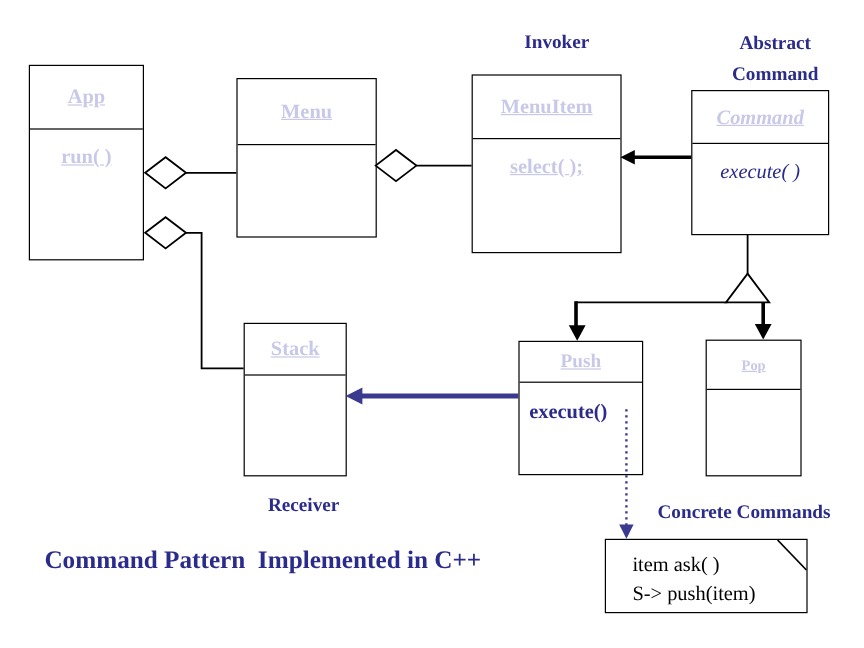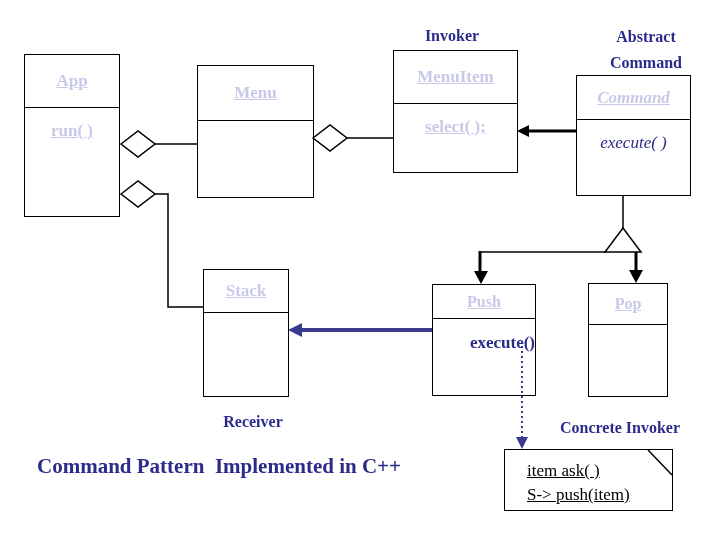--- a/index.html
+++ b/index.html
@@ -26,44 +26,44 @@
     text-decoration:underline;box-sizing:border-box;
   }
   .member{
     padding-top:13px;text-align:center;font-weight:bold;font-size:17px;
     color:var(--lavender);text-decoration:underline;
   }
   .box-app{left:24px;top:54px;width:96px;height:163px}
   .box-app .hdr{height:53px}
   .box-menu{left:197px;top:65px;width:117px;height:133px}
   .box-menu .hdr{height:55px}
-  .box-menuitem{left:393px;top:50px;width:125px;height:123px}
+  .box-menuitem{left:393px;top:62px;width:125px;height:149px}
   .box-menuitem .hdr{height:53px}
   .box-command{left:576px;top:75px;width:115px;height:121px}
   .box-command .hdr{height:44px;font-style:italic}
   .box-command .member{font-style:italic;font-weight:normal;color:var(--navy);text-decoration:none}
   .box-stack{left:203px;top:269px;width:86px;height:128px}
   .box-stack .hdr{height:43px}
   .box-push{left:432px;top:284px;width:104px;height:112px}
   .box-push .hdr{height:34px;font-size:16px}
-  .box-push .member{color:var(--navy);text-decoration:none;text-align:right;padding-left:8px;padding-top:14px}
+  .box-push .member{color:var(--navy);text-decoration:none;text-align:left;padding-left:8px;padding-top:14px}
   .box-pop{left:588px;top:283px;width:80px;height:114px}
-  .box-pop .hdr{height:41px;font-size:16px}
+  .box-pop .hdr{height:41px;font-size:12px}
   
   .note{
     position:absolute;left:504px;top:449px;width:169px;height:62px;
     box-sizing:border-box;border:1px solid var(--ink);background:var(--bg);
-    font-size:17px;color:var(--ink);padding:9px 0 0 22px;line-height:24px;text-decoration:underline;
+    font-size:17px;color:var(--ink);padding:9px 0 0 22px;line-height:24px;
   }
   
   .lbl{
     position:absolute;font-weight:bold;font-size:16px;color:var(--navy);
     text-align:center;line-height:18px;
   }
-  .lbl-invoker{left:382px;top:27px;width:140px}
+  .lbl-invoker{left:394px;top:27px;width:140px}
   .lbl-abstract{left:576px;top:24px;width:140px;line-height:26px}
   .lbl-receiver{left:198px;top:413px;width:110px}
   .lbl-concrete{left:530px;top:419px;width:180px}
   .title{
     position:absolute;left:37px;top:454px;font-weight:bold;font-size:21px;
     color:var(--navy);white-space:pre;text-align:right;
   }
   
   svg.overlay{position:absolute;left:0;top:0;width:720px;height:540px;pointer-events:none}
   .ln{stroke:var(--ink);stroke-width:1.5;fill:none}
@@ -79,21 +79,21 @@
 <body>
 
 <div id="stage">
 
   <div class="lbl lbl-invoker">Invoker</div>
   <div class="lbl lbl-abstract">
     <div>Abstract</div>
     <div>Command</div>
   </div>
   <div class="lbl lbl-receiver">Receiver</div>
-  <div class="lbl lbl-concrete">Concrete Invoker</div>
+  <div class="lbl lbl-concrete">Concrete Commands</div>
 
   <div class="cbox box-app">
     <div class="hdr">App</div>
     <div class="member">run( )</div>
   </div>
 
   <div class="cbox box-menu">
     <div class="hdr">Menu</div>
   </div>
 

